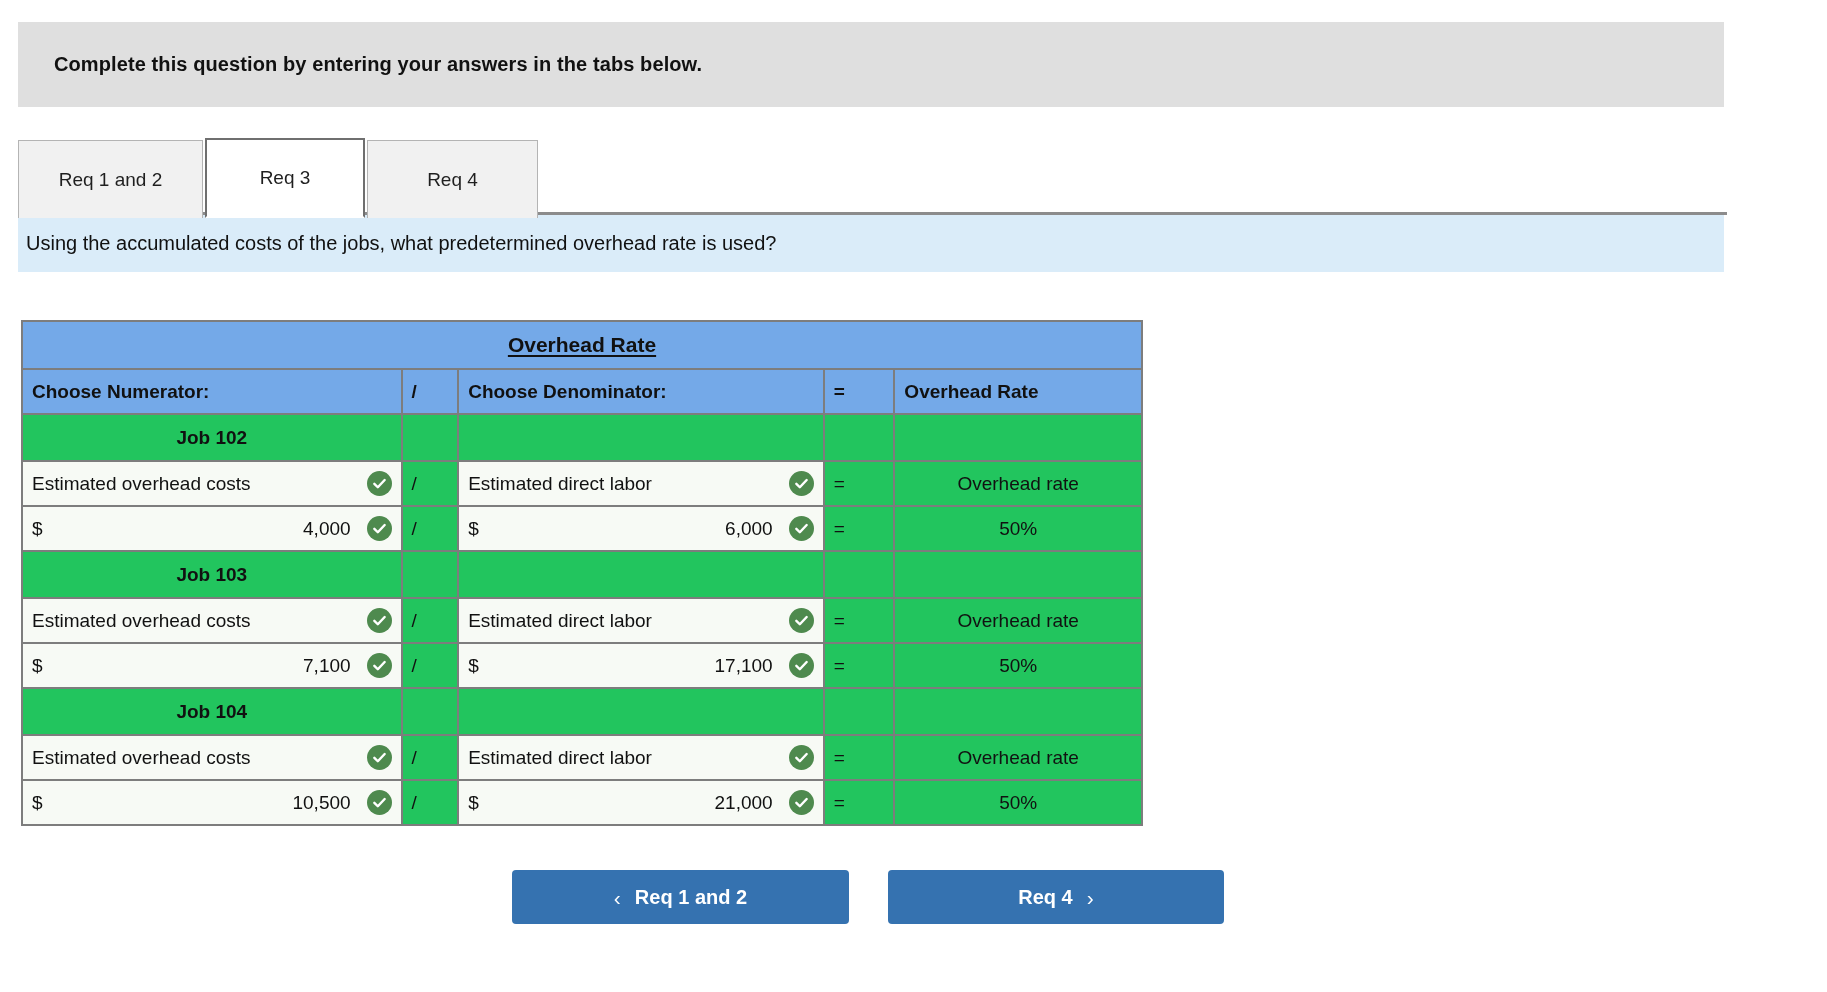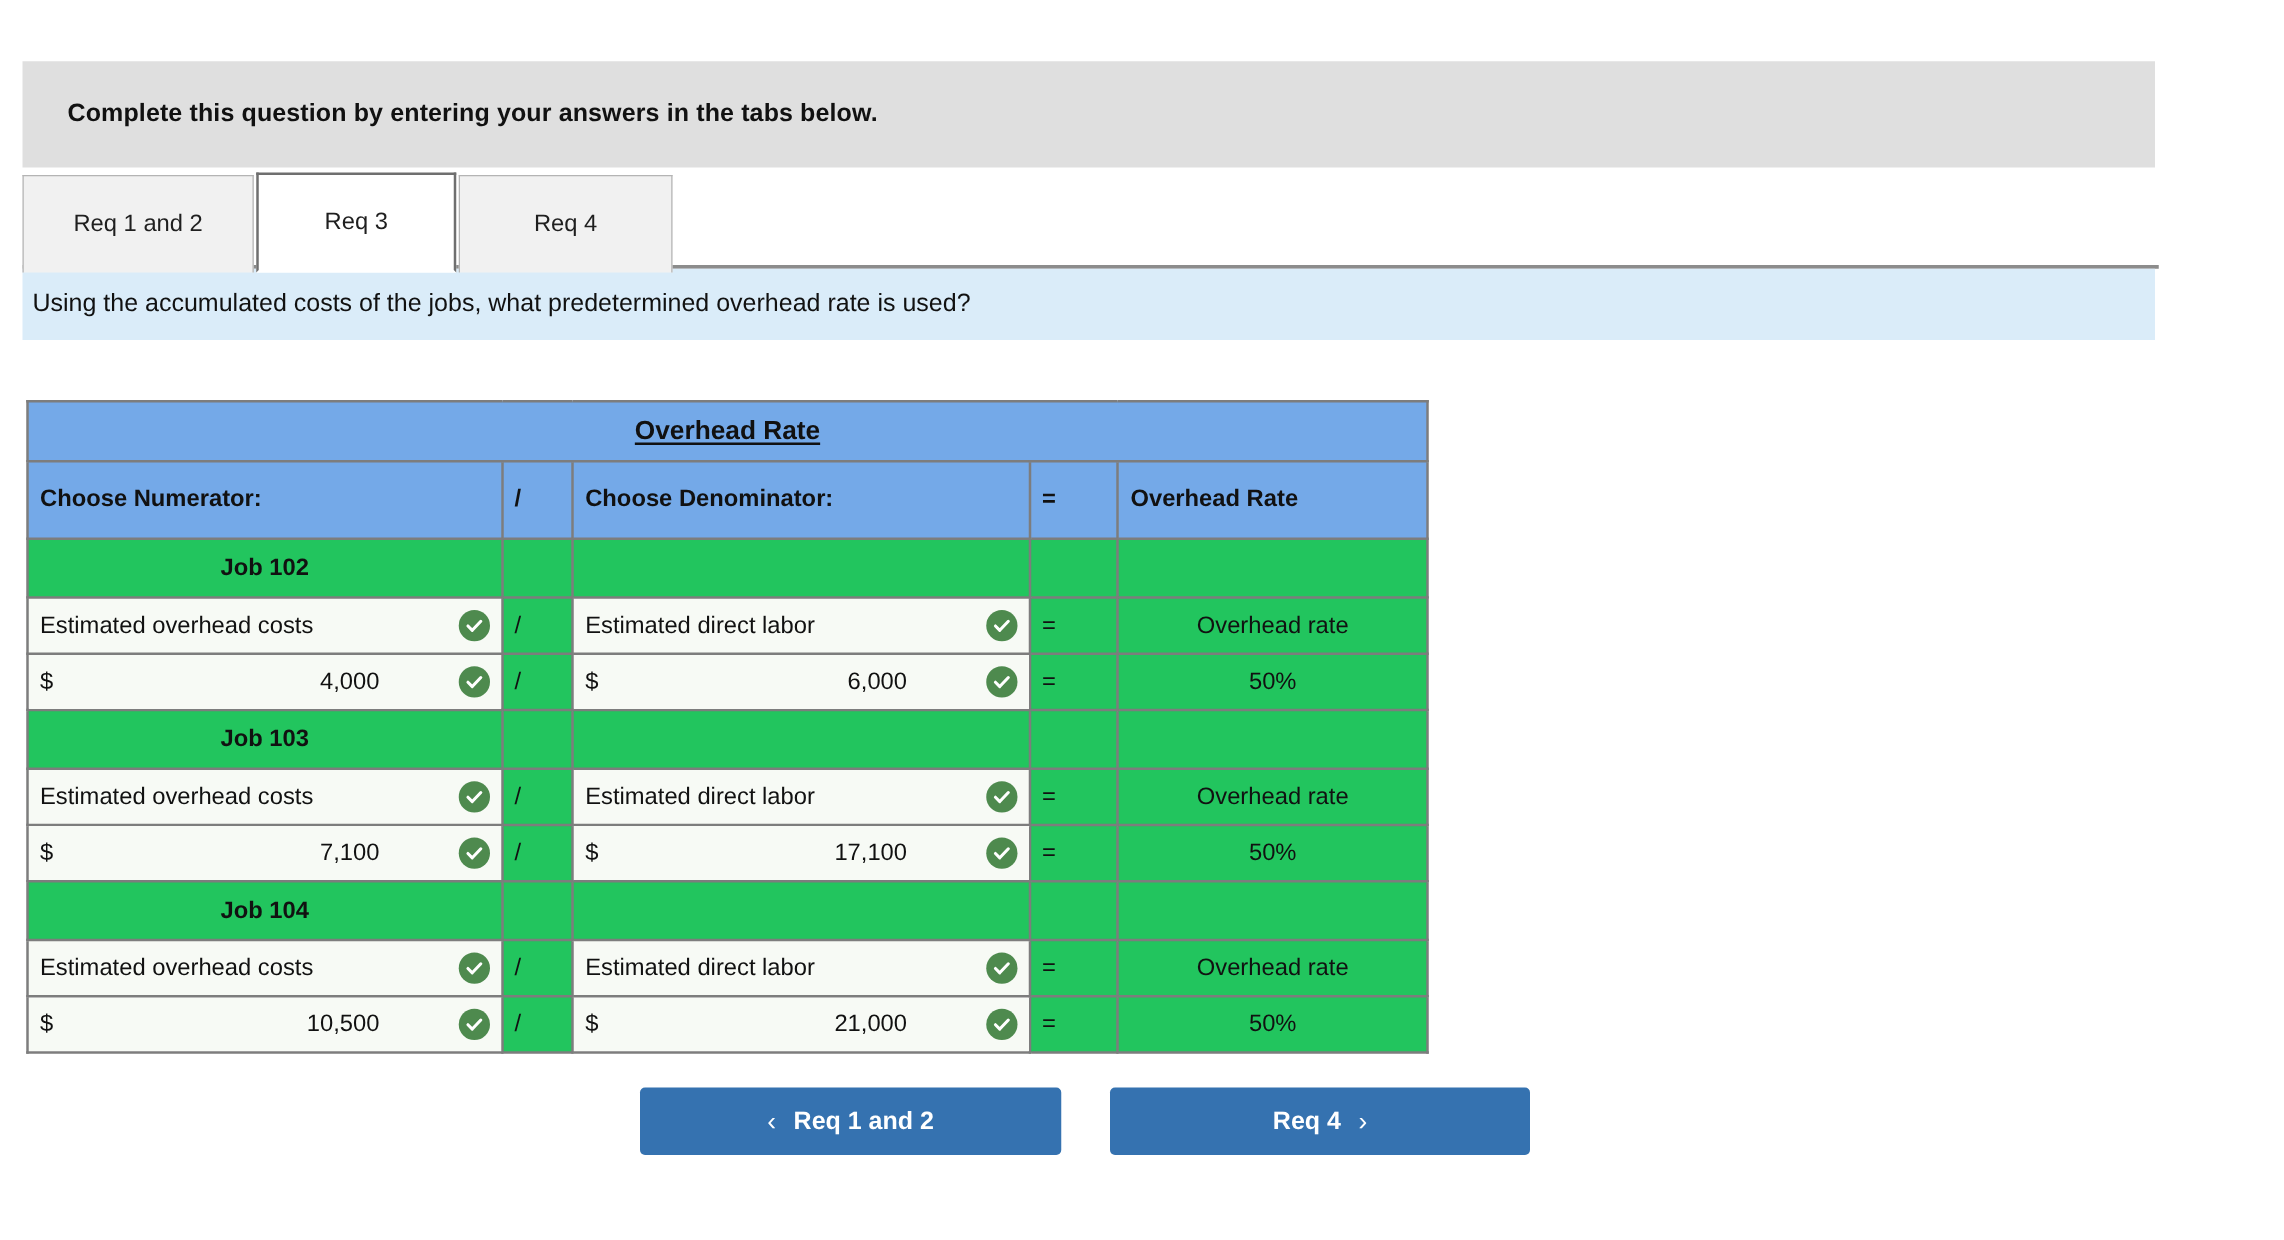--- a/index.html
+++ b/index.html
@@ -13,21 +13,21 @@
   }
 
   .page { position: relative; width: 1827px; height: 992px; }
 
   
   .instruction-bar {
     position: absolute;
     left: 18px; top: 22px;
     width: 1706px; height: 85px;
     background: #dfdfdf;
-    display: flex; align-items: center; margin-top: 27px;
+    display: flex; align-items: center;
   }
   .instruction-text {
     margin-left: 36px;
     font-size: 20px;
     font-weight: bold;
     color: #111111;
     letter-spacing: 0.1px;
   }
 
   
@@ -110,40 +110,39 @@
     font-size: 21px;
   }
   .rate-table .title-cell span {
     text-decoration: underline;
     text-underline-offset: 3px;
   }
   .rate-table .hdr td {
     background: #74a9e8;
     font-weight: bold;
     font-size: 19px;
-    height: 62px;
+    height: 45px;
   }
   .rate-table .joblabel td {
     height: 47px;
   }
   .rate-table .joblabel .job-name {
     text-align: center;
     font-weight: bold;
     font-size: 19px;
   }
   .rate-table .datarow td.tint {
     background: #f7faf5;
   }
   .cell-flex {
     display: flex;
     align-items: center;
     justify-content: space-between;
     width: 100%;
     height: 100%;
-    gap: 47px;
   }
   .cell-flex .txt { white-space: nowrap; }
   .cell-flex.right { justify-content: flex-end; }
   .cell-flex.right .txt { flex: 1; text-align: right; padding-right: 8px; }
   .cell-flex .dollar { position: absolute; left: 9px; }
   .money-cell { position: relative; }
 
   .check {
     width: 25px; height: 25px;
     border-radius: 50%;

